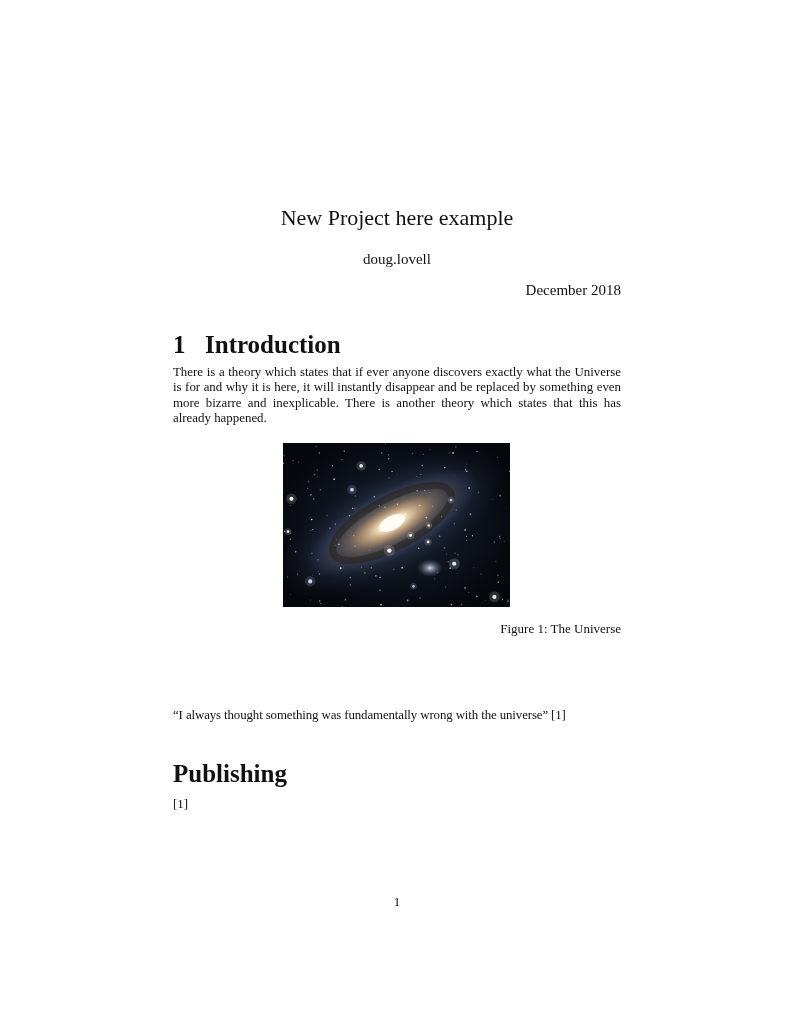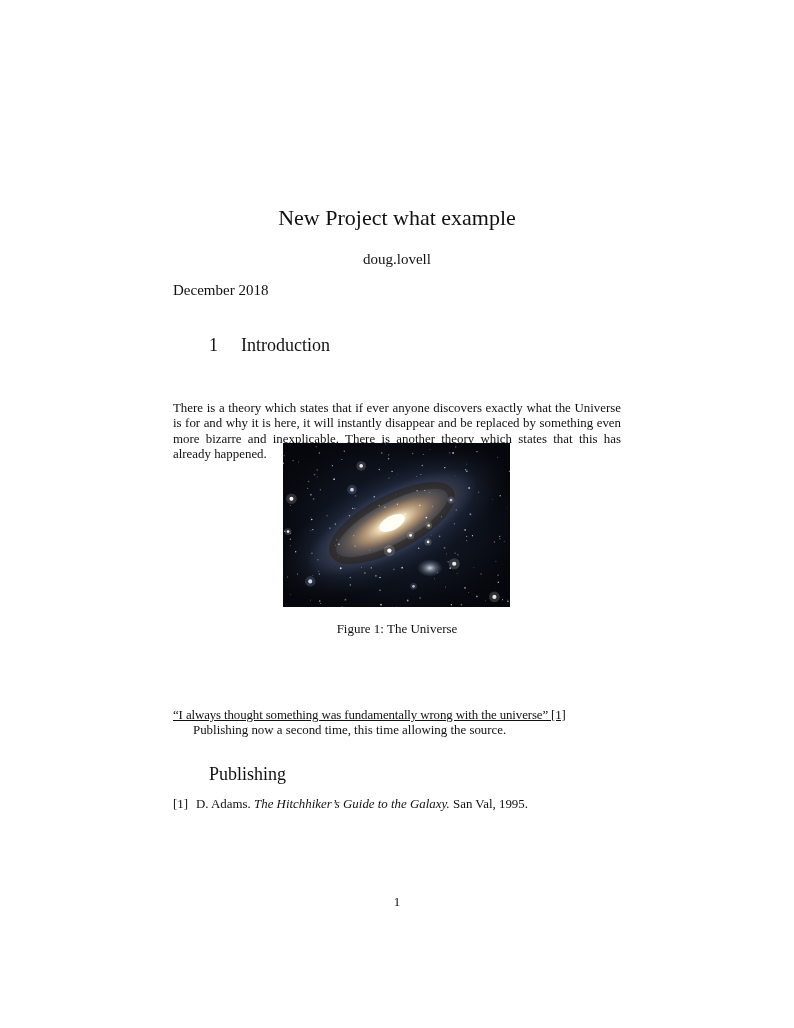--- a/index.html
+++ b/index.html
@@ -17,75 +17,74 @@
   .doc-title {
     position: absolute; top: 204px; left: 0; width: 448px;
     font-size: 22px; line-height: 28px; text-align: center;
   }
   .doc-author {
     position: absolute; top: 250px; left: 0; width: 448px;
     font-size: 15px; line-height: 18px; text-align: center;
   }
   .doc-date {
     position: absolute; top: 281px; left: 0; width: 448px;
-    font-size: 15px; line-height: 18px; text-align: left;
+    font-size: 15px; line-height: 18px; text-align: right;
   }
 
   .section-heading {
     position: absolute; left: 0; width: 448px;
-    font-size: 18px; line-height: 22px; font-weight: normal;
+    font-size: 25px; line-height: 22px; font-weight: bold;
     white-space: nowrap;
-    margin-left: 36px;
   }
   .sec-intro { top: 334px; }
   .sec-concl { top: 677px; }
   .sec-refs  { top: 763px; }
   .sec-num { display: inline-block; width: 32px; }
 
   .body-para {
     position: absolute; left: 0; width: 448px;
     font-size: 12.9px; line-height: 15.4px;
     text-align: justify;
   }
-  .intro-para { top: 365px; margin-top: 36px; }
+  .intro-para { top: 365px; }
 
   .figure-wrap {
     position: absolute; left: 110px; top: 443px;
     width: 227px; height: 164px;
   }
   .figure-wrap svg { display: block; }
 
   .figure-caption {
     position: absolute; top: 621px; left: 0; width: 448px;
-    font-size: 13px; line-height: 16px; text-align: center;
+    font-size: 13px; line-height: 16px; text-align: right;
   }
 
   .concl-para { top: 708px; }
-  .concl-line1 { white-space: nowrap; letter-spacing: -0.12px; text-decoration: underline; }
+  .concl-line1 { white-space: nowrap; letter-spacing: -0.12px; }
   .concl-line2 { text-indent: 20px; white-space: nowrap; }
 
   .ref-item {
     position: absolute; top: 797px; left: 0; width: 460px;
     font-size: 12.9px; line-height: 15.4px;
     display: flex; white-space: nowrap;
   }
   .ref-label { display: inline-block; width: 23px; flex: 0 0 23px; }
 
   .page-number {
     position: absolute; top: 894px; left: 0; width: 448px;
     font-size: 13px; line-height: 16px; text-align: center;
   }
 </style>
 </head>
 <body>
 
 <div class="page">
   <div class="content">
 
-    <div class="doc-title">New Project what example</div>
+    <div class="doc-title">New Project here example</div>
     <div class="doc-author">doug.lovell</div>
     <div class="doc-date">December 2018</div>
 
     <div class="section-heading sec-intro">
       <span class="sec-num">1</span><span>Introduction</span>
     </div>
 
     <div class="body-para intro-para">There is a theory which states that if ever anyone discovers exactly what the Universe is for and why it is here, it will instantly disappear and be replaced by something even more bizarre and inexplicable. There is another theory which states that this has already happened.</div>
 
     <div class="figure-wrap">
@@ -316,30 +315,24 @@
             <circle cx="105.5441904028412" cy="15.805912574753165" r="0.7599981163162738" fill="#cdd9ff" fill-opacity="0.72"></circle>
           </g>
       </svg>
     </div>
 
     <div class="figure-caption">Figure 1: The Universe</div>
 
 
     <div class="body-para concl-para">
       <div class="concl-line1">“I always thought something was fundamentally wrong with the universe” [1]</div>
-      <div class="concl-line2">Publishing now a second time, this time allowing the source.</div>
     </div>
 
     <div class="section-heading sec-refs">Publishing</div>
 
     <div class="ref-item">
       <span class="ref-label">[1]</span>
-      <span class="ref-text">
-        <span>D. Adams.</span>
-        <i>The Hitchhiker’s Guide to the Galaxy.</i>
-        <span>San Val, 1995.</span>
-      </span>
     </div>
 
     <div class="page-number">1</div>
 
   </div>
 </div>
 
 </body></html>

